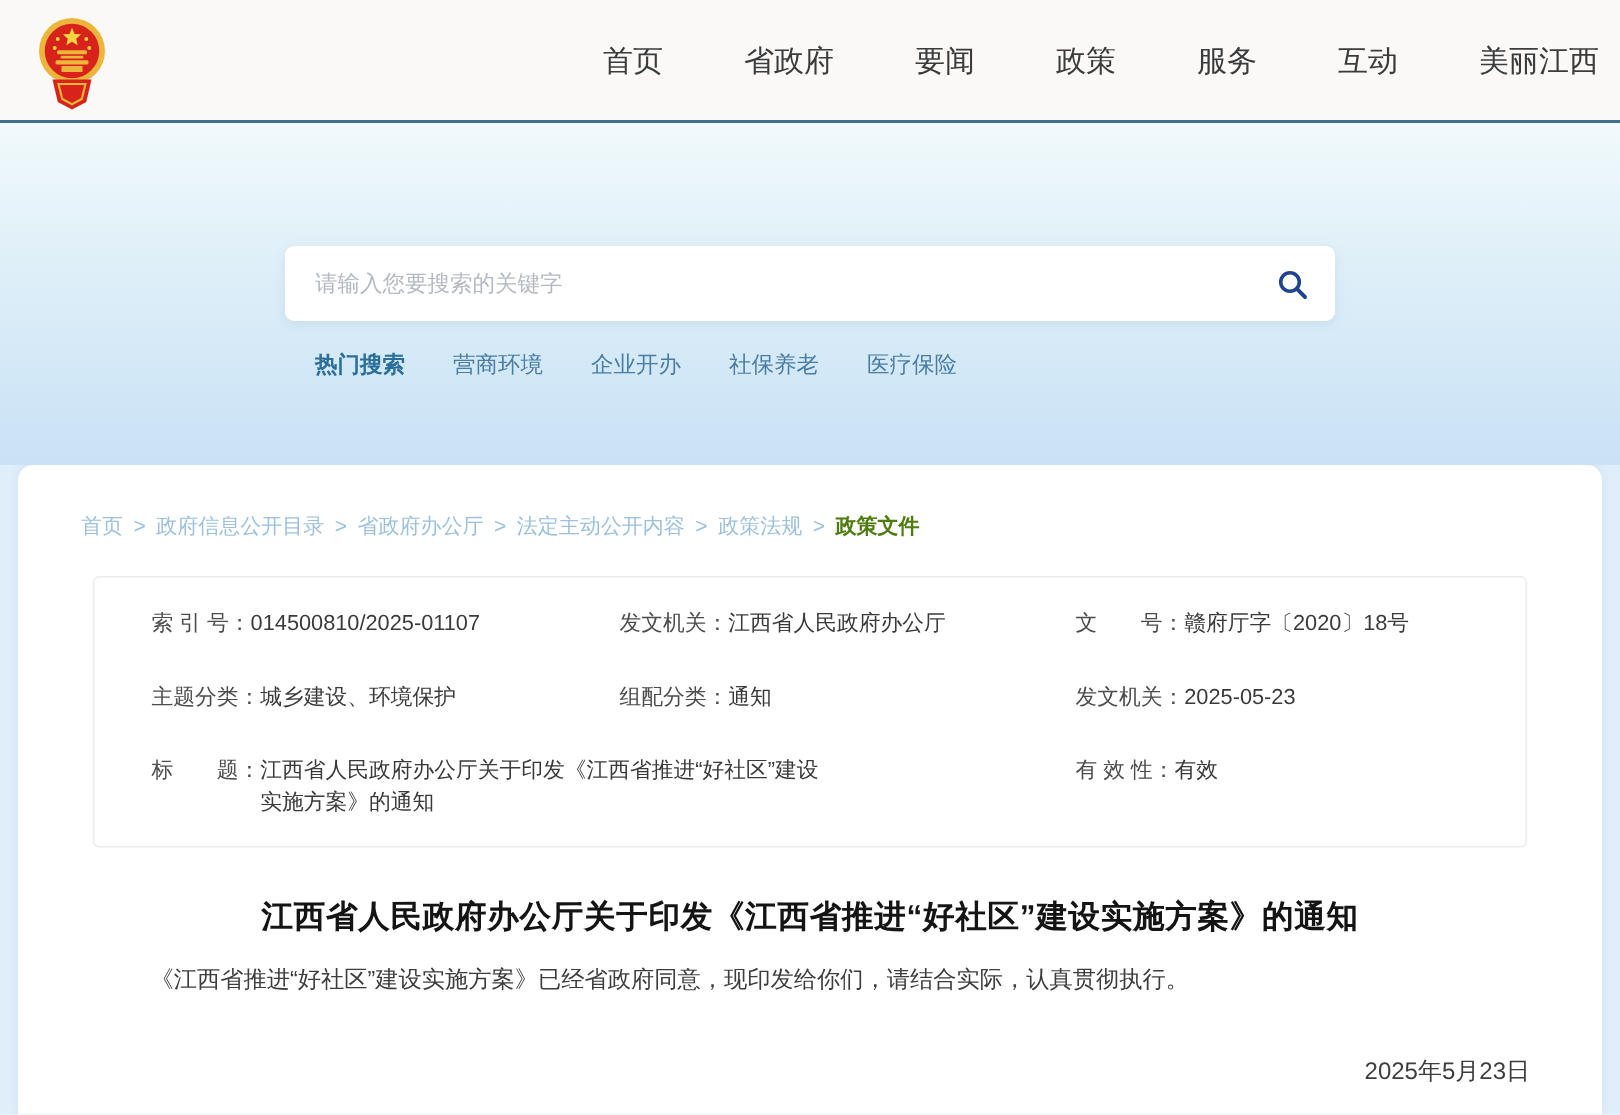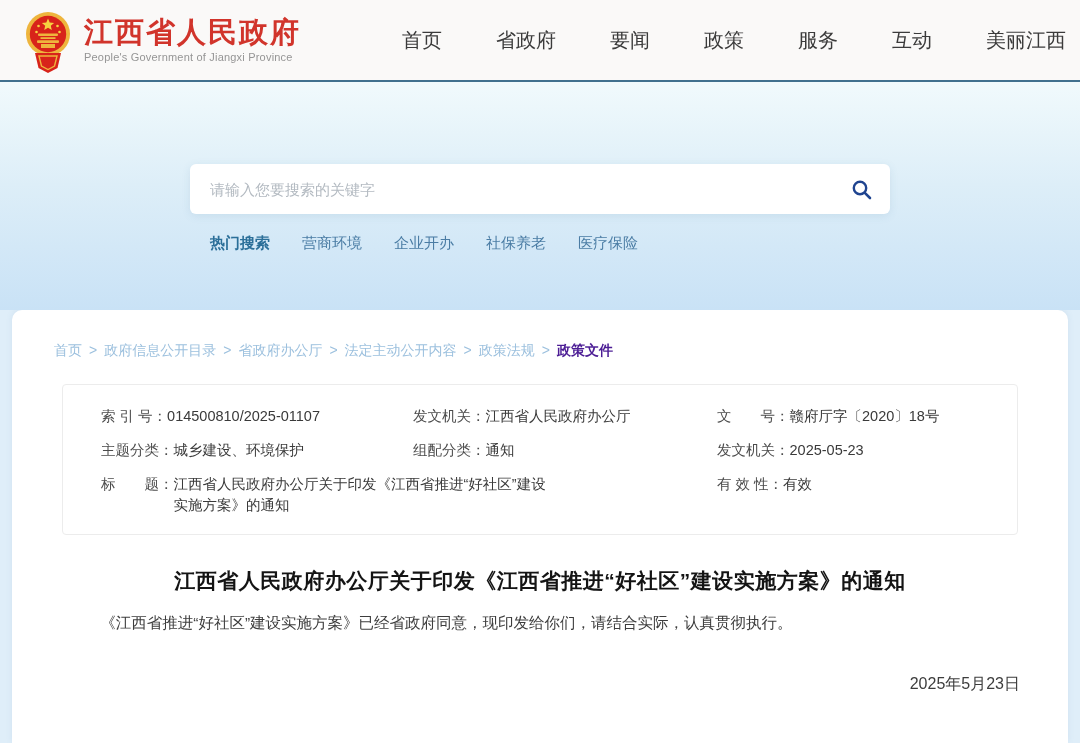--- a/index.html
+++ b/index.html
@@ -31,25 +31,25 @@
   .hot-label { font-size:15px; color:#2b6f99; font-weight:bold; }
   .hot-tag { font-size:15px; color:#4a7ca4; cursor:pointer; }
 
   
   .card { margin:0 12px; background:#ffffff; border-radius:10px 10px 0 0;
           height:433px; box-shadow:0 -1px 6px rgba(90,130,170,.10); }
 
   .breadcrumb { padding:32px 0 0 42px; font-size:14px; color:#9cc0de; display:flex; gap:7px; flex-wrap:wrap; }
   .crumb { color:#9cc0de; cursor:pointer; }
   .crumb-sep { color:#9cc0de; }
-  .crumb-current { color:#4c1d95; font-weight:bold; }
+  .crumb-current { color:#4d7c0f; font-weight:bold; }
 
   .meta-box { margin:24px 50px 0 50px; border:1px solid #ececec; border-radius:4px;
               padding:21px 20px 18px 38px; }
-  .meta-grid { display:grid; grid-template-columns:312px 304px 1fr; row-gap:13px; }
+  .meta-grid { display:grid; grid-template-columns:312px 304px 1fr; row-gap:28px; }
   .meta-cell { display:flex; align-items:flex-start; font-size:14.5px; line-height:21px; }
   .meta-lbl { color:#4c4c4c; flex-shrink:0; white-space:pre; }
   .meta-val { color:#3a3a3a; }
   .span2 { grid-column:1 / 3; }
   .title-val { max-width:375px; }
 
   .doc-title { margin-top:32px; text-align:center; font-size:21px; font-weight:bold;
                color:#141414; letter-spacing:0.5px; }
 
   .doc-body { padding:0 48px; color:#3d3d3d; font-size:15.5px; }
@@ -70,24 +70,20 @@
       <circle cx="33.5" cy="16" r="1.3" fill="#f6d341"></circle>
       <circle cx="12.5" cy="22" r="1.3" fill="#f6d341"></circle>
       <circle cx="35.5" cy="22" r="1.3" fill="#f6d341"></circle>
       <rect x="14" y="23.5" width="20" height="2.6" rx="1" fill="#eeb53d"></rect>
       <rect x="16.5" y="27.2" width="15" height="1.8" fill="#eeb53d"></rect>
       <rect x="13" y="30.2" width="22" height="2.8" rx="1" fill="#eeb53d"></rect>
       <rect x="17" y="34" width="14" height="4" fill="#eeb53d"></rect>
       <path d="M11 43 L37 43 L33.5 58 L24 63 L14.5 58 Z" fill="#d8231a"></path>
       <path d="M15 46 L33 46 L30.5 56 L24 59.5 L17.5 56 Z" fill="none" stroke="#eeb53d" stroke-width="1.4"></path>
     </svg>
-    <div class="logo-text">
-      <div class="cn">江西省人民政府</div>
-      <div class="en">People's Government of Jiangxi Province</div>
-    </div>
   </div>
   <nav class="nav">
     <span class="nav-item">首页</span>
     <span class="nav-item">省政府</span>
     <span class="nav-item">要闻</span>
     <span class="nav-item">政策</span>
     <span class="nav-item">服务</span>
     <span class="nav-item">互动</span>
     <span class="nav-item">美丽江西</span>
   </nav>

